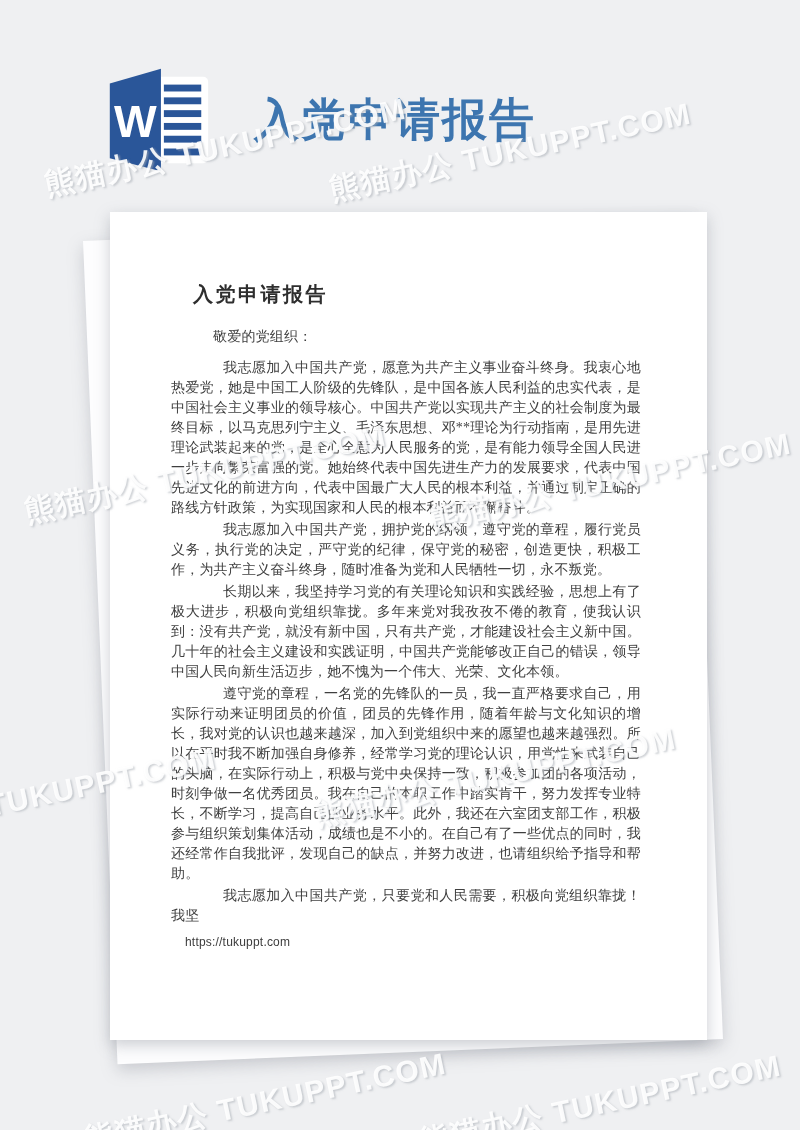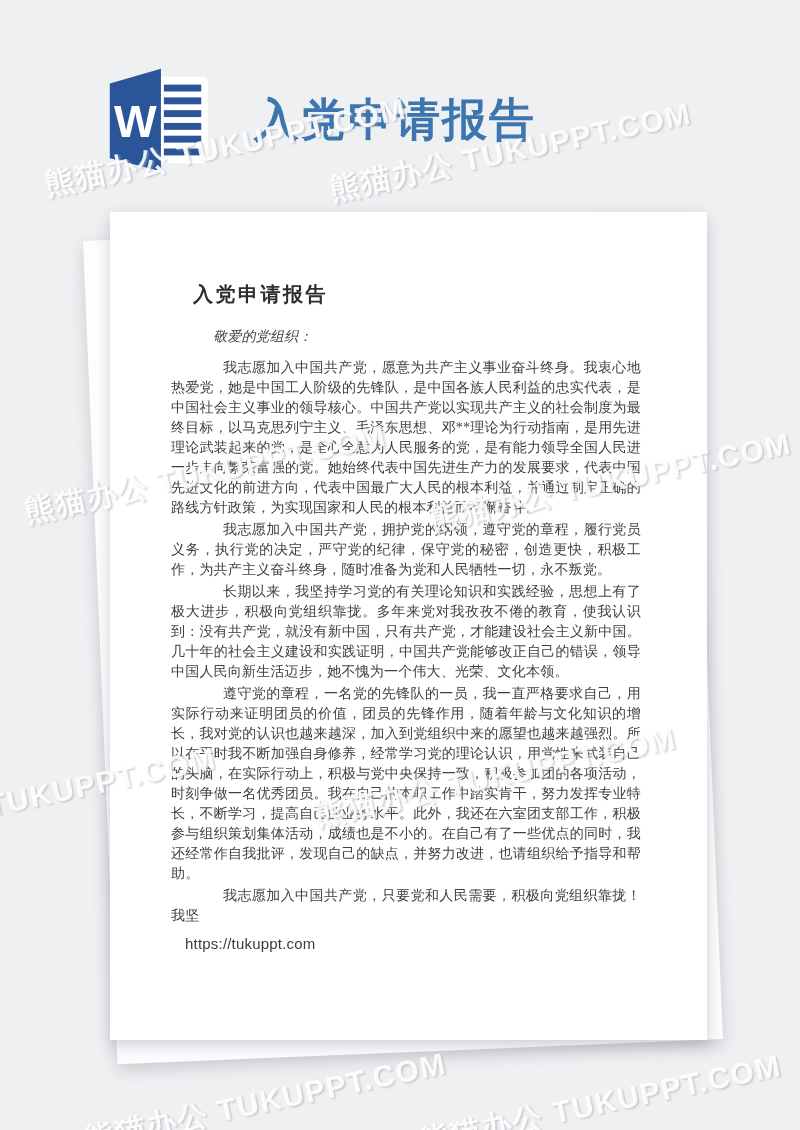--- a/index.html
+++ b/index.html
@@ -69,32 +69,31 @@
   }
   .doc-title{
     margin:0 0 0 32px;
     font-size:20px;font-weight:700;letter-spacing:2.5px;
     color:#2e2e2e;line-height:28px;
   }
   .salutation{
     margin:19px 0 11px 0;
     font-size:14px;line-height:20px;letter-spacing:0.2px;
     text-indent:52px;
-    font-style:italic;
   }
   .para{
     margin:2px 0 0 10px;
     font-size:14px;line-height:20px;letter-spacing:0.2px;
     text-indent:52px;
     text-align:justify;
   }
   .footer-url{
     margin:9px 0 0 24px;
     font-family:"Liberation Sans","DejaVu Sans",sans-serif;
-    font-size:15px;color:#3c3c3c;letter-spacing:0.2px;
+    font-size:12px;color:#3c3c3c;letter-spacing:0.2px;
   }
 </style>
 </head>
 <body>
 
 <div class="canvas">
 
   <span class="wm wm1">熊猫办公 TUKUPPT.COM</span>
   <span class="wm wm2">熊猫办公 TUKUPPT.COM</span>
   <span class="wm wm3">熊猫办公 TUKUPPT.COM</span>

